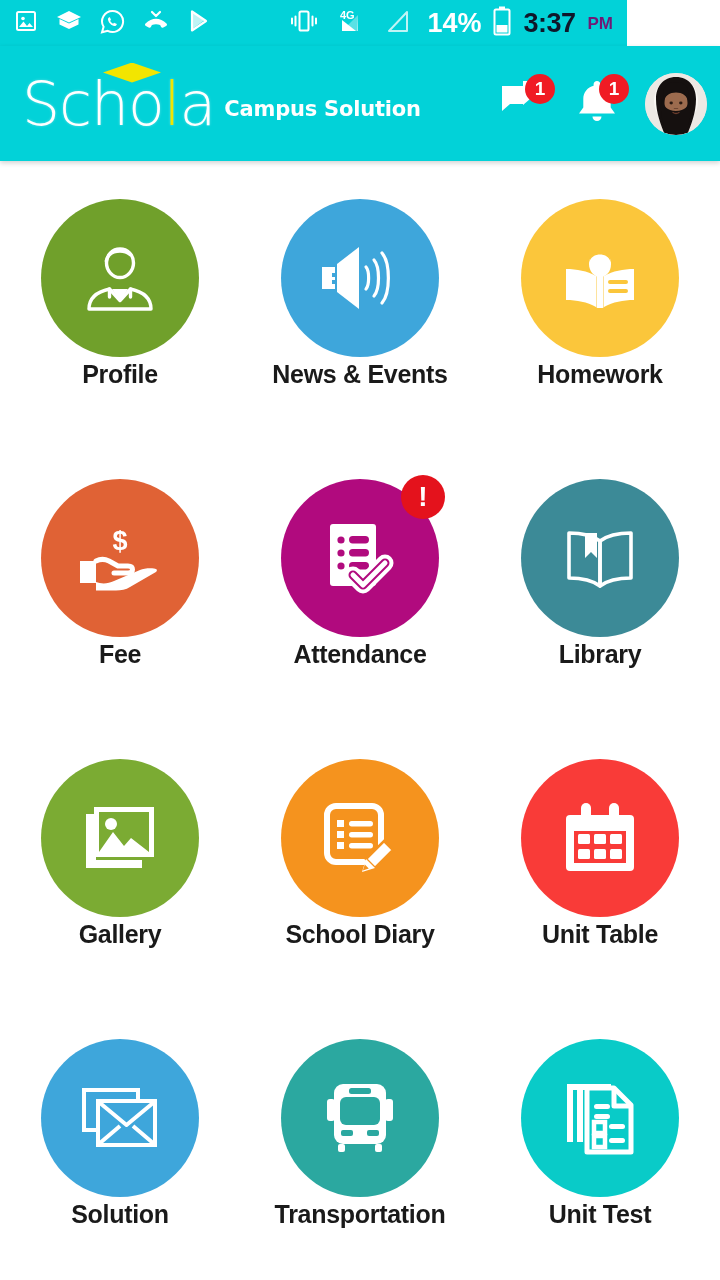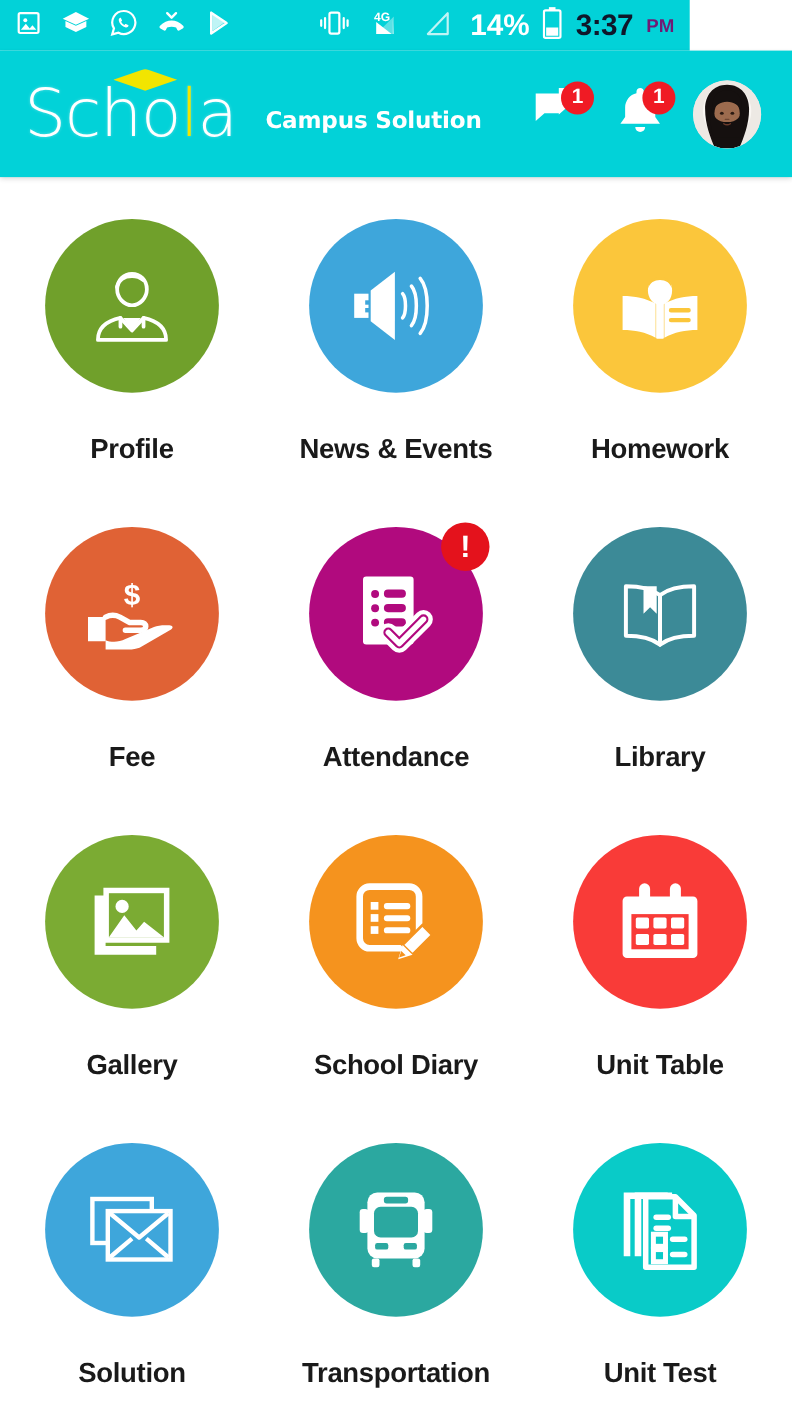--- a/index.html
+++ b/index.html
@@ -27,21 +27,21 @@
   }
   .sb-ampm{ color:#701a75; font-weight:bold; font-size:17px; line-height:1; }
   .sb-battpct{ color:#ffffff; font-weight:bold; font-size:27px; line-height:1; }
 
   
   .app-header{
     position:relative;
     height:115px; width:720px;
     background:#02D2D8;
     display:flex; align-items:center;
-    padding:0 28px 0 22px;
+    padding:0 13px 0 22px;
     box-shadow:0 2px 5px rgba(0,0,0,0.18);
   }
   .brand{ position:relative; display:flex; align-items:flex-end; }
   .brand-wordmark{
     position:relative;
     font-family:"DejaVu Sans", sans-serif;
     font-size:60px; font-weight:300;
     color:#ffffff; line-height:1;
     letter-spacing:-1px;
     text-shadow:0 0 3px rgba(255,255,255,0.35);
@@ -50,21 +50,21 @@
   .brand-cap{
     position:absolute; top:-11px; left:81px;
     width:58px; height:20px;
     background:#F2E500;
     clip-path:polygon(50% 0%, 100% 50%, 50% 100%, 0% 50%);
   }
   .brand-tag{
     font-family:"DejaVu Sans", sans-serif;
     font-size:21px; font-weight:bold;
     color:#ffffff;
-    margin-left:26px; margin-bottom:13px;
+    margin-left:9px; margin-bottom:13px;
     letter-spacing:-0.2px;
   }
   .header-actions{ margin-left:auto; display:flex; align-items:center; gap:22px; }
   .hdr-btn{ position:relative; width:52px; height:52px;
             display:flex; align-items:center; justify-content:center; }
   .badge{
     position:absolute; top:-4px; right:-6px;
     min-width:30px; height:30px; padding:0 6px;
     border-radius:15px; background:#F01B24;
     color:#ffffff; font-size:19px; font-weight:bold;
@@ -91,21 +91,21 @@
     display:flex; flex-direction:column; align-items:center;
     cursor:pointer;
   }
   .tile-circle{
     position:relative;
     width:158px; height:158px; border-radius:50%;
     display:flex; align-items:center; justify-content:center;
   }
   .tile-circle svg{ display:block; }
   .tile-label{
-    margin-top:37px;
+    margin-top:3px;
     font-size:25px; font-weight:bold;
     color:#1A1A1A; text-align:center;
     letter-spacing:-0.3px;
     white-space:nowrap;
   }
   .alert-badge{
     position:absolute; top:-4px; right:-6px;
     width:44px; height:44px; border-radius:50%;
     background:#E4121C;
     display:flex; align-items:center; justify-content:center;

